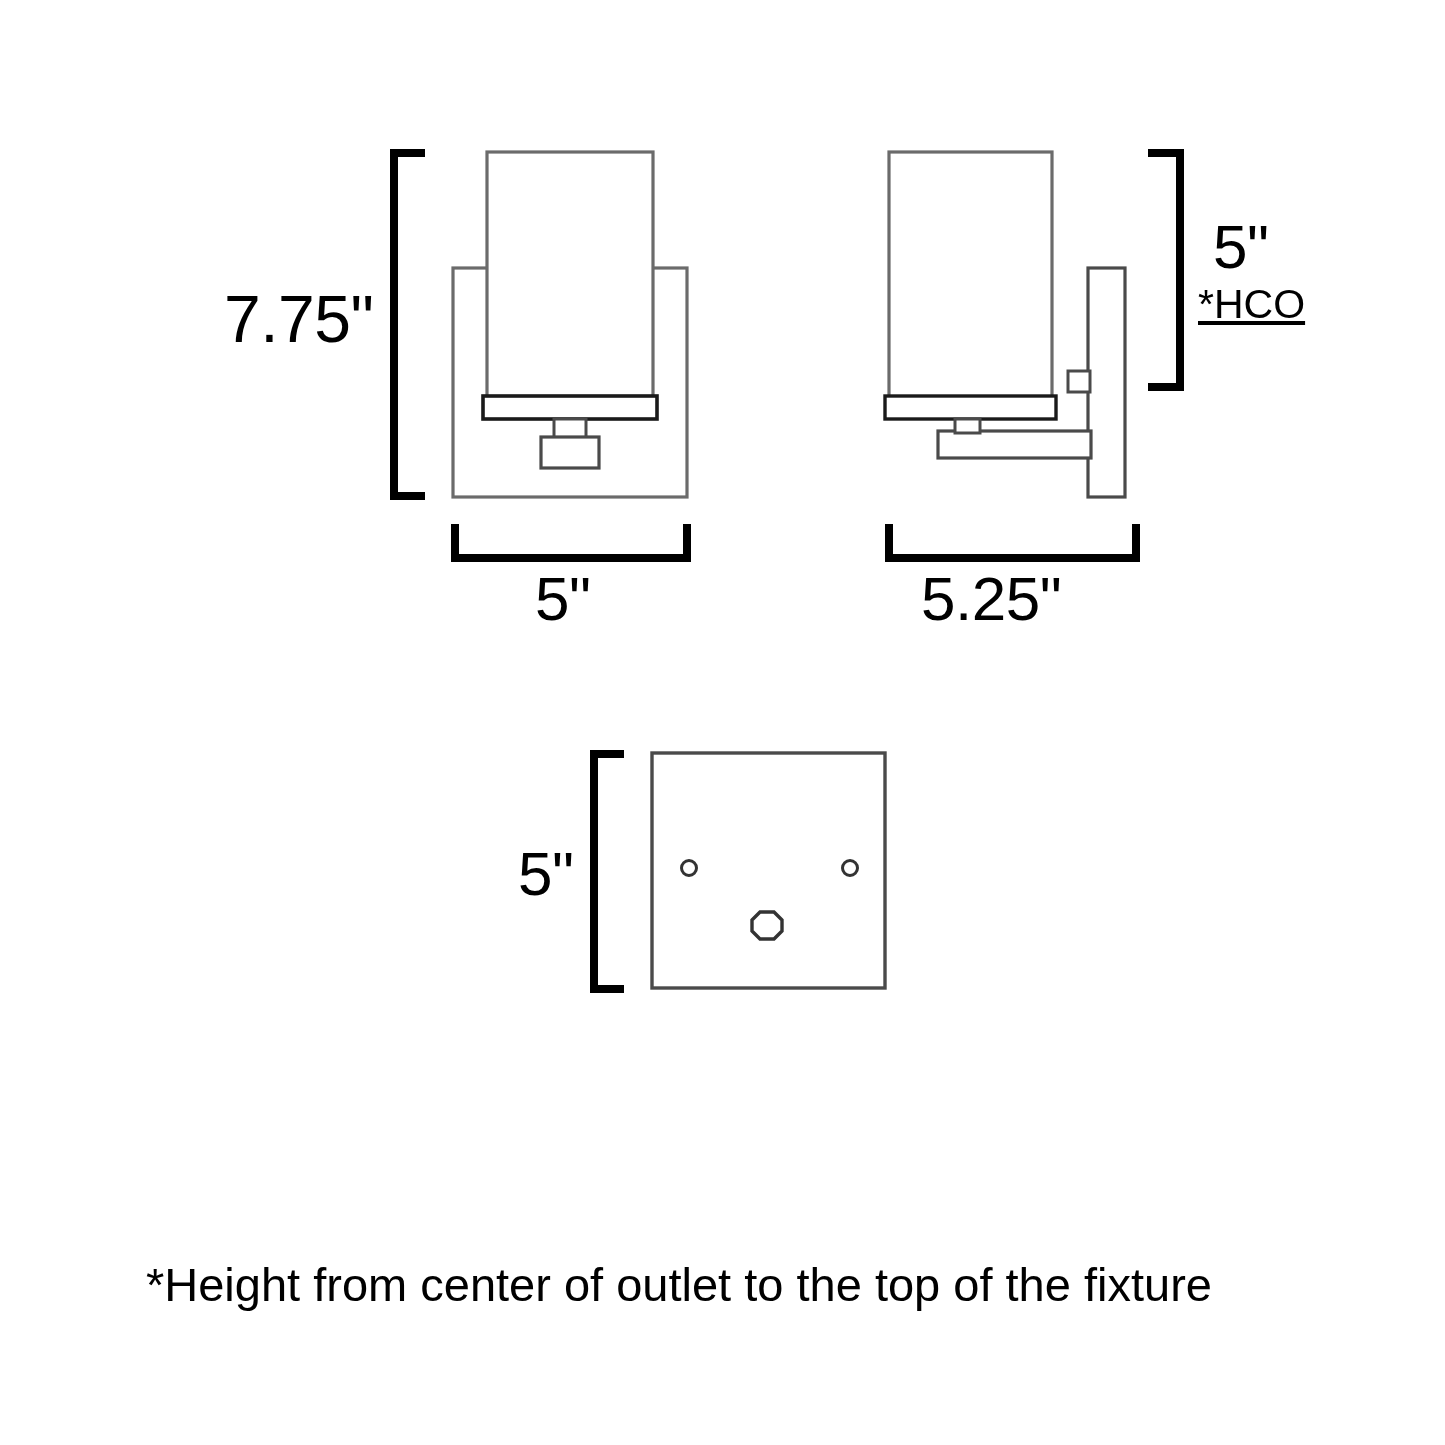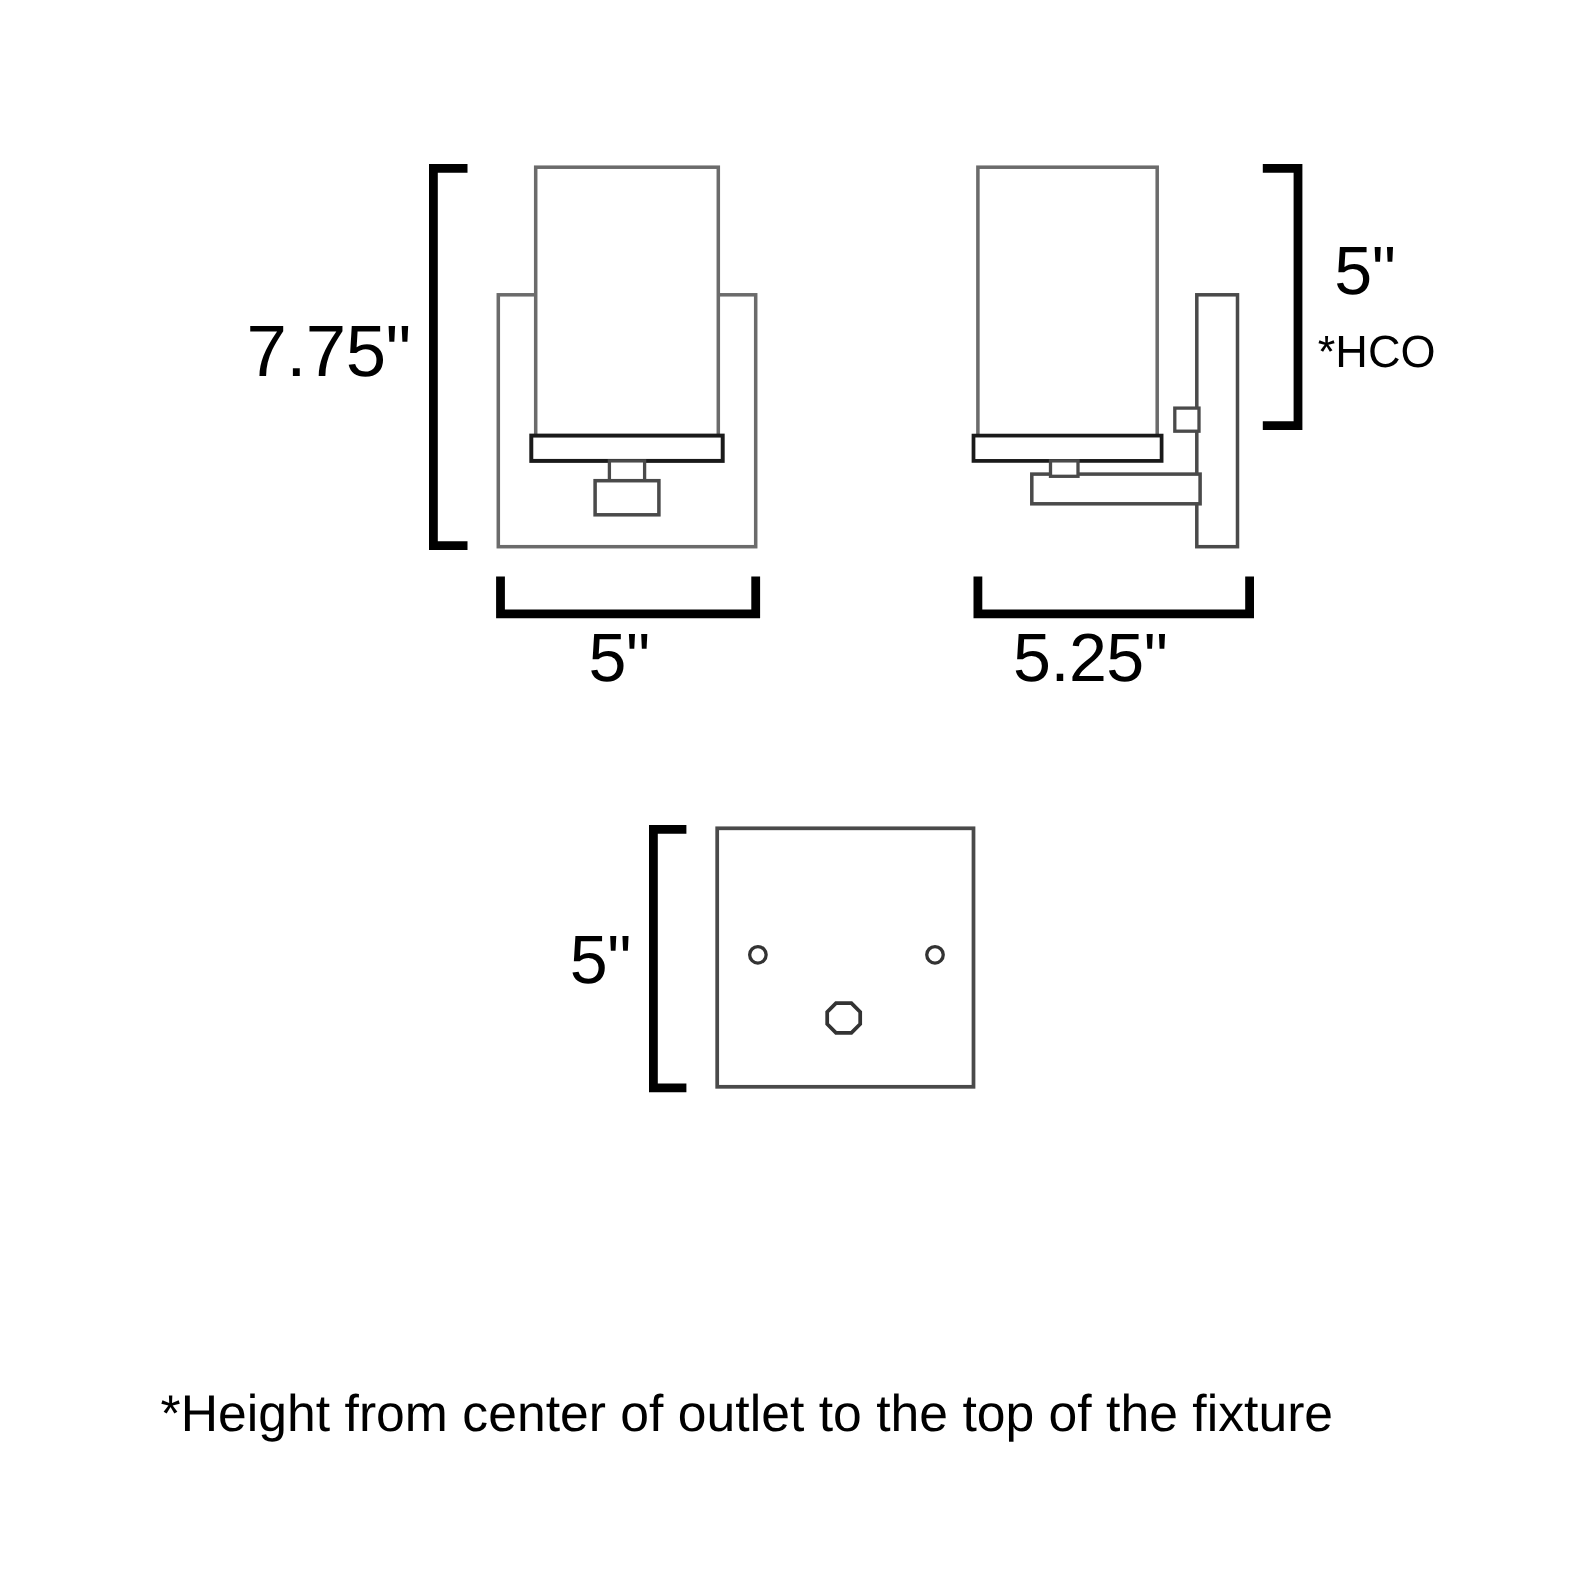--- a/index.html
+++ b/index.html
@@ -124,21 +124,21 @@
     </g>
 
   </svg>
 
   <div class="dim-label dim-primary" style="left:224px; top:286px;">7.75"</div>
 
   <div class="dim-label dim-small" style="left:535px; top:568px;">5"</div>
 
   <div class="dim-label dim-small" style="left:1213px; top:216px;">5"</div>
 
-  <div class="hco-note" style="left:1198px; top:300px;">*HCO</div>
+  <div class="hco-note" style="left:1198px; top:284px;text-decoration:underline;">*HCO</div>
 
   <div class="dim-label dim-small" style="left:921px; top:568px;">5.25"</div>
 
   <div class="dim-label dim-small" style="left:518px; top:843px;">5"</div>
 
   <div class="footnote" style="left:146px; top:1249px;">*Height from center of outlet to the top of the fixture</div>
 
 </div>
 
 </body></html>

